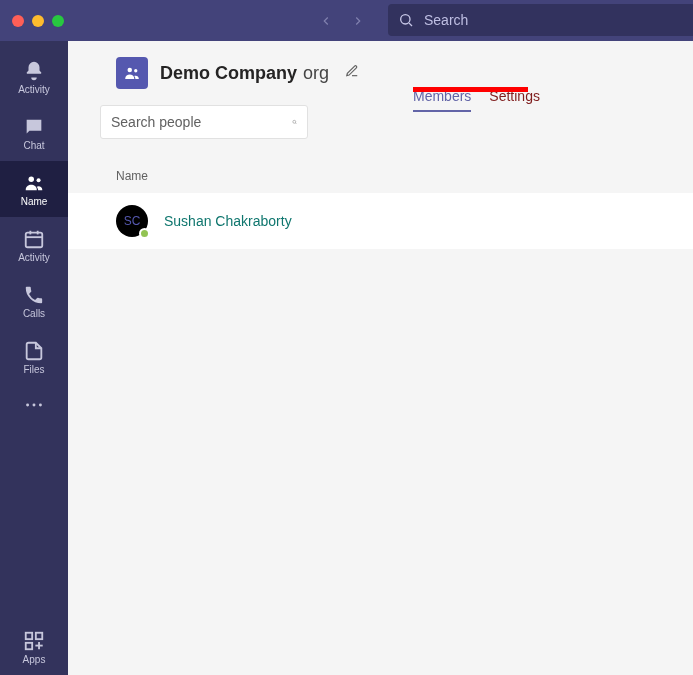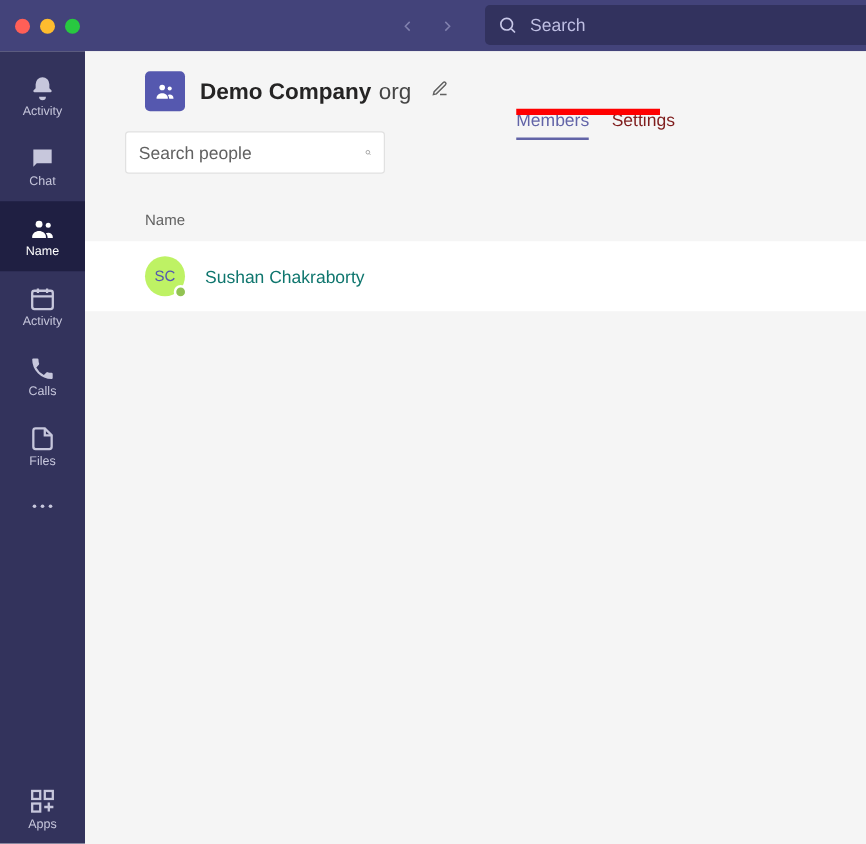--- a/index.html
+++ b/index.html
@@ -176,21 +176,21 @@
   .member-row{
     background:#ffffff;
     display:flex;
     align-items:center;
     padding:12px 0 12px 48px;
     gap:16px;
   }
   .avatar-wrap{ position:relative; width:32px;height:32px;}
   .avatar{
     width:32px;height:32px;border-radius:50%;
-    background:#bef264;color:#5558af;
+    background:#000000;color:#5558af;
     display:flex;align-items:center;justify-content:center;
     font-size:12px;font-weight:500;
   }
   .presence{
     position:absolute; right:-2px; bottom:-2px;
     width:11px;height:11px;border-radius:50%;
     background:#92c353;border:2px solid #ffffff;
   }
   .member-name{ font-size:14px;color:#0f766e;}
 </style>

